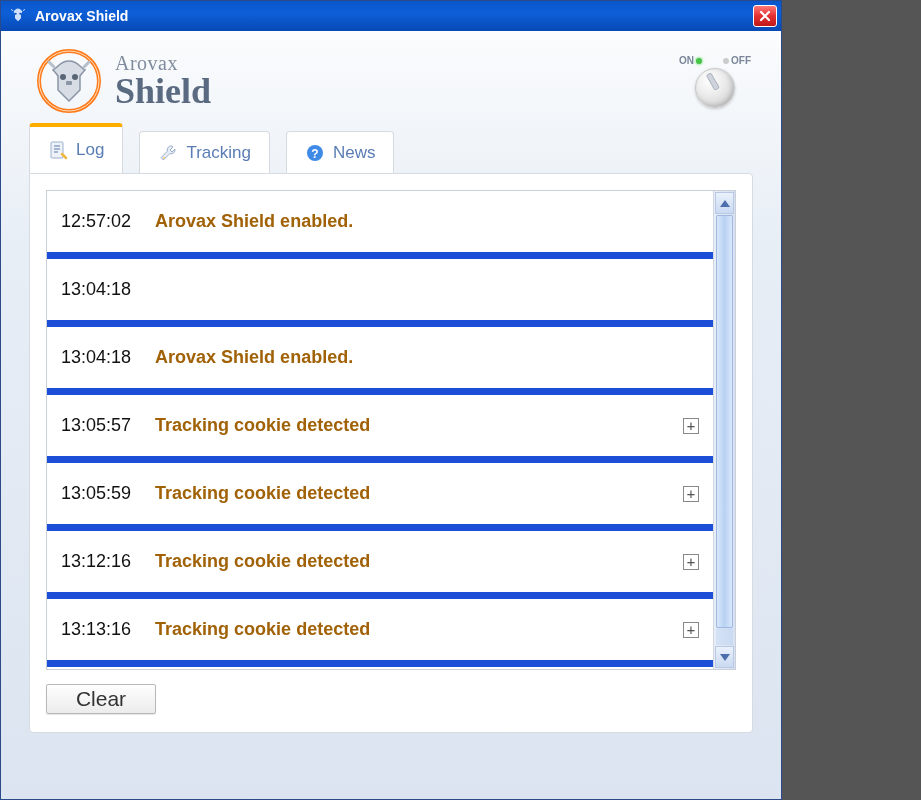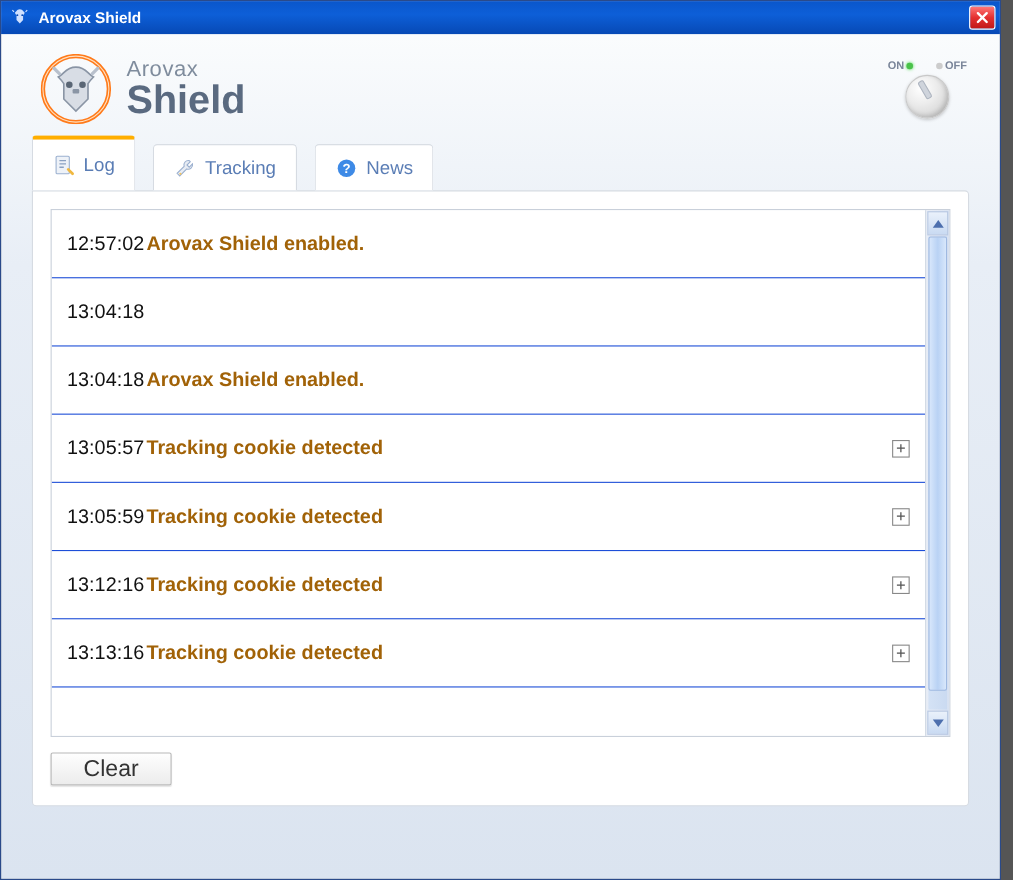--- a/index.html
+++ b/index.html
@@ -5,21 +5,21 @@
   * { box-sizing: border-box; margin: 0; padding: 0; }
   body {
     font-family: Tahoma, Verdana, sans-serif;
     font-size: 13px;
     background: #555;
     width: 921px;
     height: 800px;
     overflow: hidden;
   }
   .window {
-    width: 910px;
+    width: 782px;
     height: 800px;
     background: linear-gradient(to bottom, #fdfefe 0%, #e8eef6 30%, #dbe4f0 100%);
     border: 1px solid #2a4a8a;
     position: relative;
   }
   
   .titlebar {
     height: 30px;
     background: linear-gradient(to bottom, #0a56cb 0%, #0d5fd8 40%, #0749b5 100%);
     display: flex;
@@ -46,21 +46,21 @@
   
   .header {
     padding: 18px 26px 10px 36px;
     display: flex;
     align-items: center;
   }
   .logo { display:flex; align-items:center; flex:1; }
   .logo-icon {
     width: 64px; height: 64px; margin-right: 14px;
   }
-  .logo-text { line-height: 1; }
+  .logo-text { line-height: 1; font-family: Liberation Serif, serif; }
   .logo-text .brand1 {
     color: #7f8c9d; font-size: 20px; letter-spacing: 0.5px;
   }
   .logo-text .brand2 {
     color: #5a6a80; font-size: 36px; font-weight: bold;
   }
   .toggle {
     width: 80px; text-align: center;
     position: relative;
   }
@@ -111,24 +111,24 @@
     min-height: 560px;
   }
   .log-box {
     border:1px solid #c9d0da;
     height: 480px;
     display:flex;
     background:#fff;
   }
   .log-list { flex:1; overflow:hidden; }
   .log-row {
-    border-bottom:1px solid #1d4ed8;
+    border-bottom:7px solid #1d4ed8;
     font-size: 18px;
     padding: 20px 14px;
-    display:flex; align-items:center; gap:2px;
+    display:flex; align-items:center; gap:24px;
     font-family: "Trebuchet MS", Verdana, sans-serif;
   }
   .log-row .time { font-weight:normal; color:#111; }
   .log-row .msg { font-weight:bold; color:#a16207; flex:1; }
   .log-row .expand {
     width:16px; height:16px; border:1px solid #888; color:#555;
     display:flex; align-items:center; justify-content:center;
     font-size:14px; line-height:1; font-family: monospace;
     cursor:pointer;
   }

